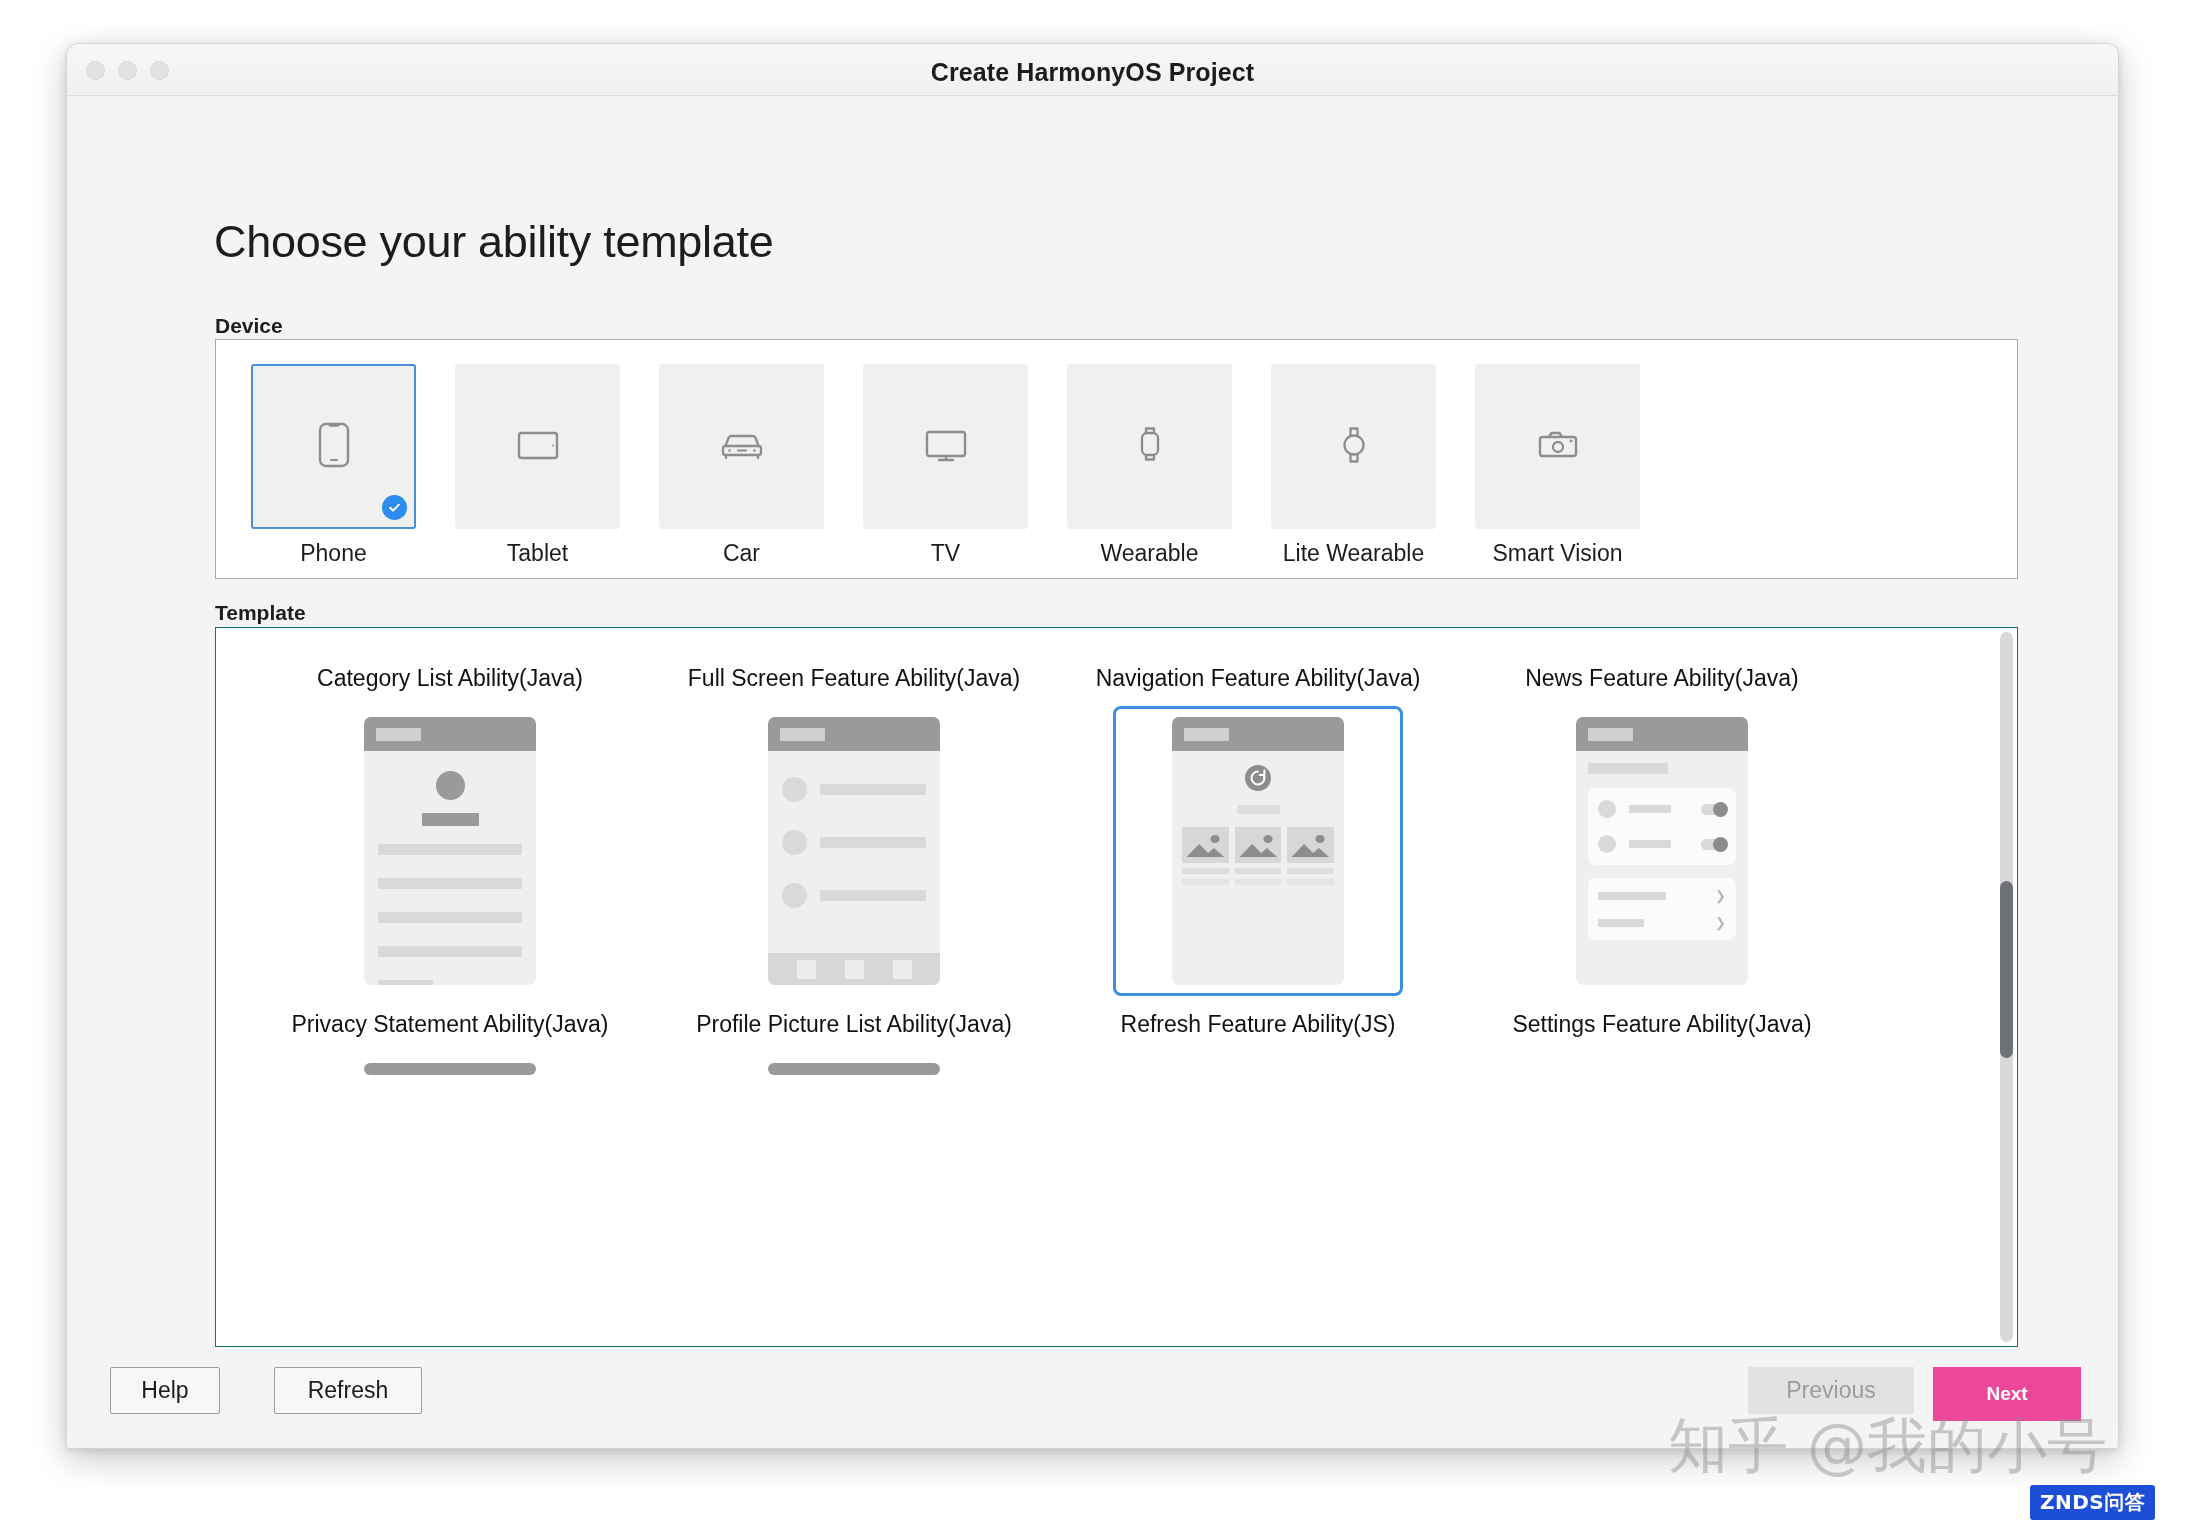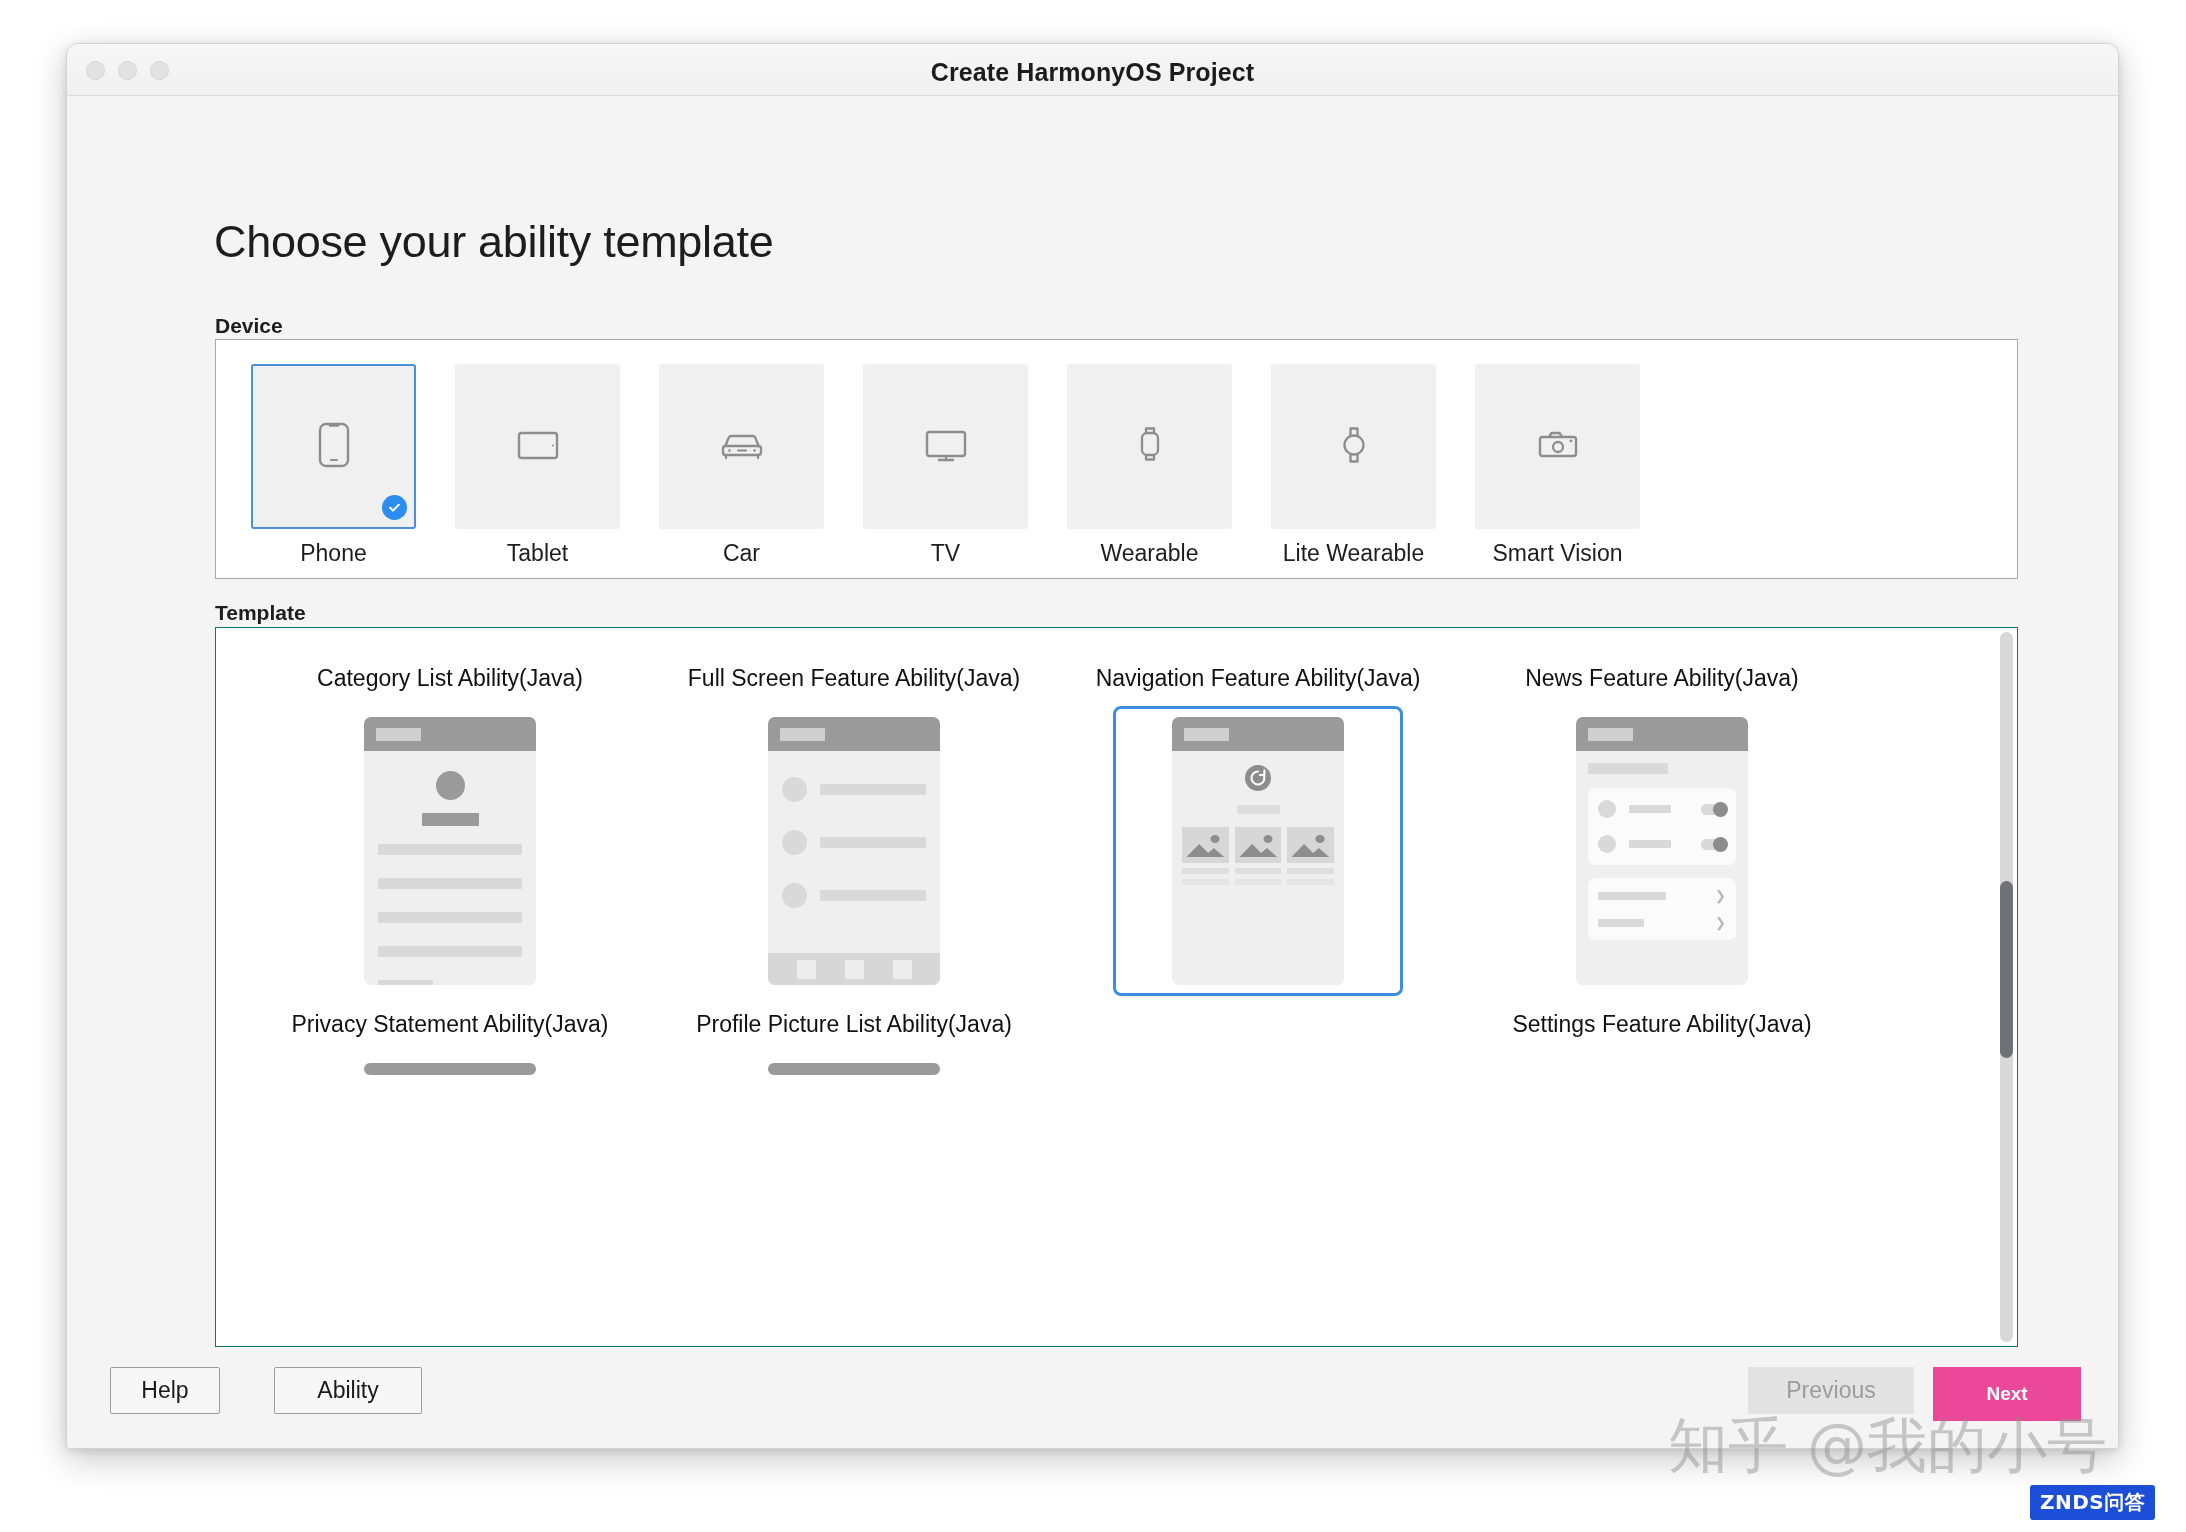--- a/index.html
+++ b/index.html
@@ -637,20 +637,21 @@
           <div class="tpl-cell">
             <div class="tpl-title">Profile Picture List Ability(Java)</div>
             <div class="tpl-frame">
               <div class="mock" style="height:12px;">
                 <div class="mock-hdr"></div>
               </div>
             </div>
           </div>
 
           <div class="tpl-cell">
+            <div class="tpl-title">Refresh Feature Ability(JS)</div>
             <div class="tpl-frame">
               <div class="mock" style="height:12px;visibility:hidden;"></div>
             </div>
           </div>
 
           <div class="tpl-cell">
             <div class="tpl-title">Settings Feature Ability(Java)</div>
             <div class="tpl-frame">
               <div class="mock" style="height:12px;visibility:hidden;"></div>
             </div>
@@ -661,18 +662,18 @@
 
       <div class="tpl-scrollbar">
         <div class="tpl-thumb"></div>
       </div>
     </div>
 
   </div>
 </div>
 
 <div class="btn btn-help">Help</div>
-<div class="btn btn-cancel">Ability</div>
+<div class="btn btn-cancel">Refresh</div>
 <div class="btn-prev">Previous</div>
 <div class="btn-next">Next</div>
 
 <div class="wm-text">知乎 @我的小号</div>
 <div class="wm-badge">ZNDS问答</div>
 
 </body></html>

